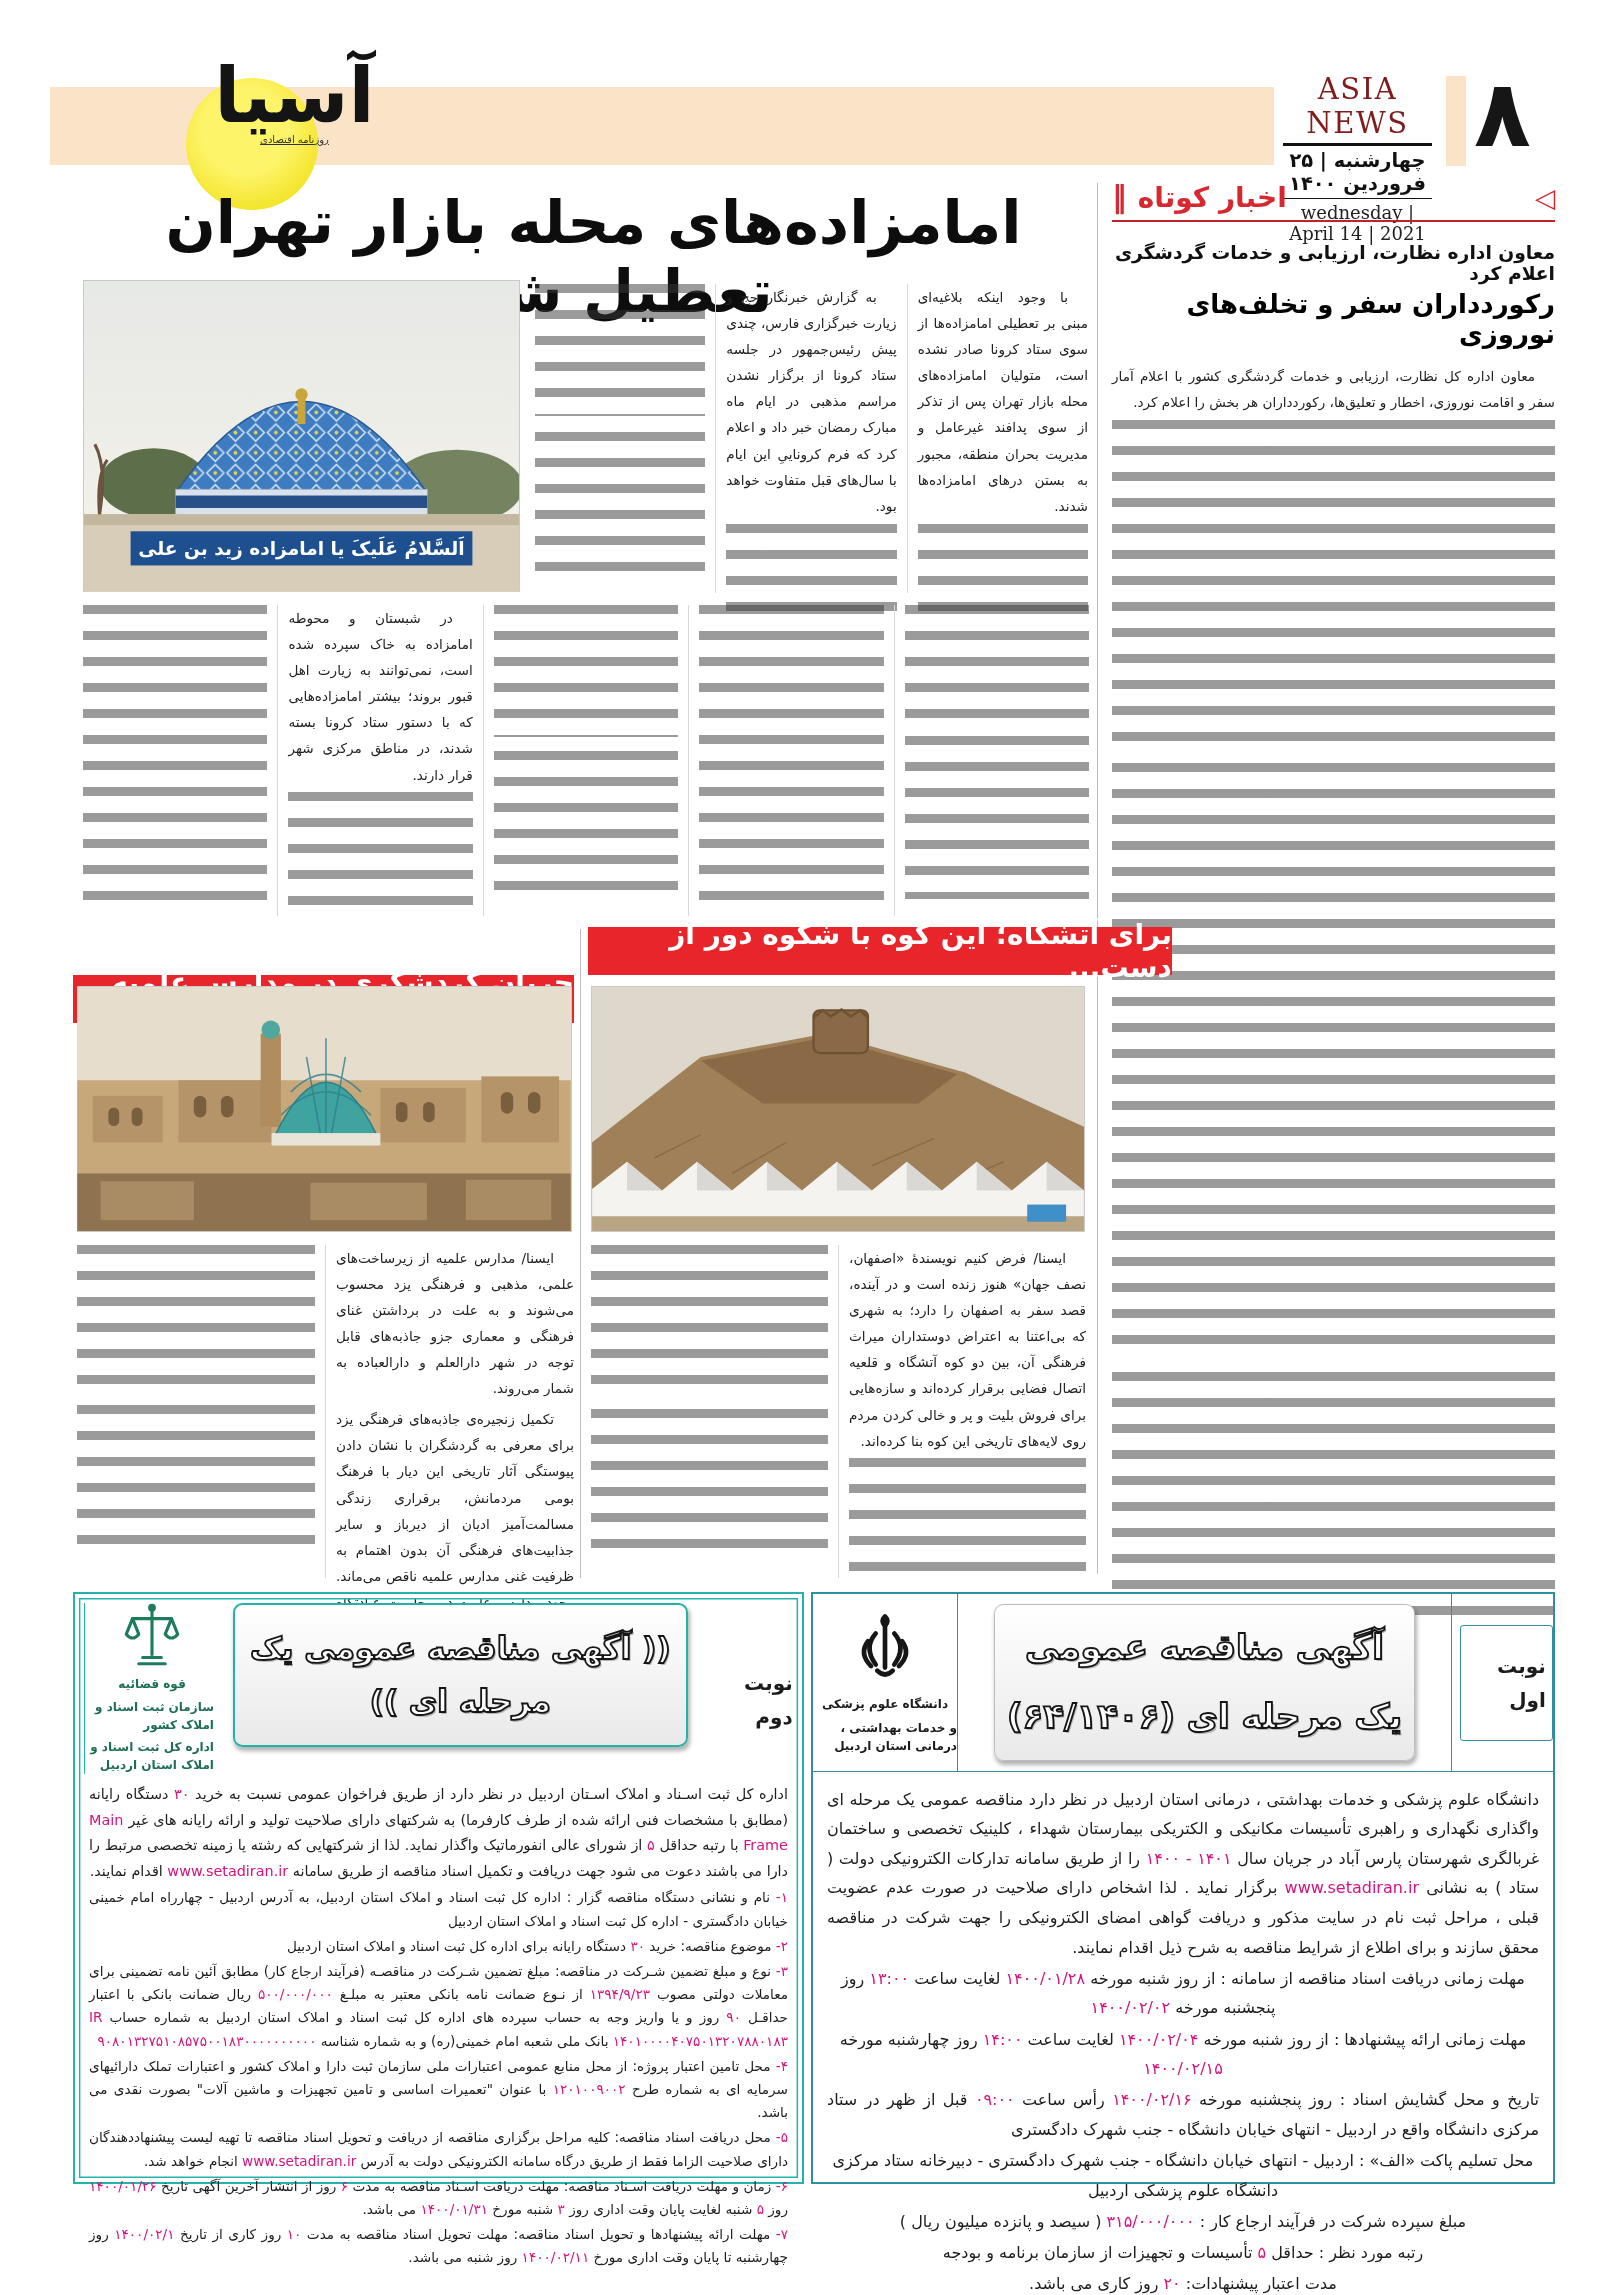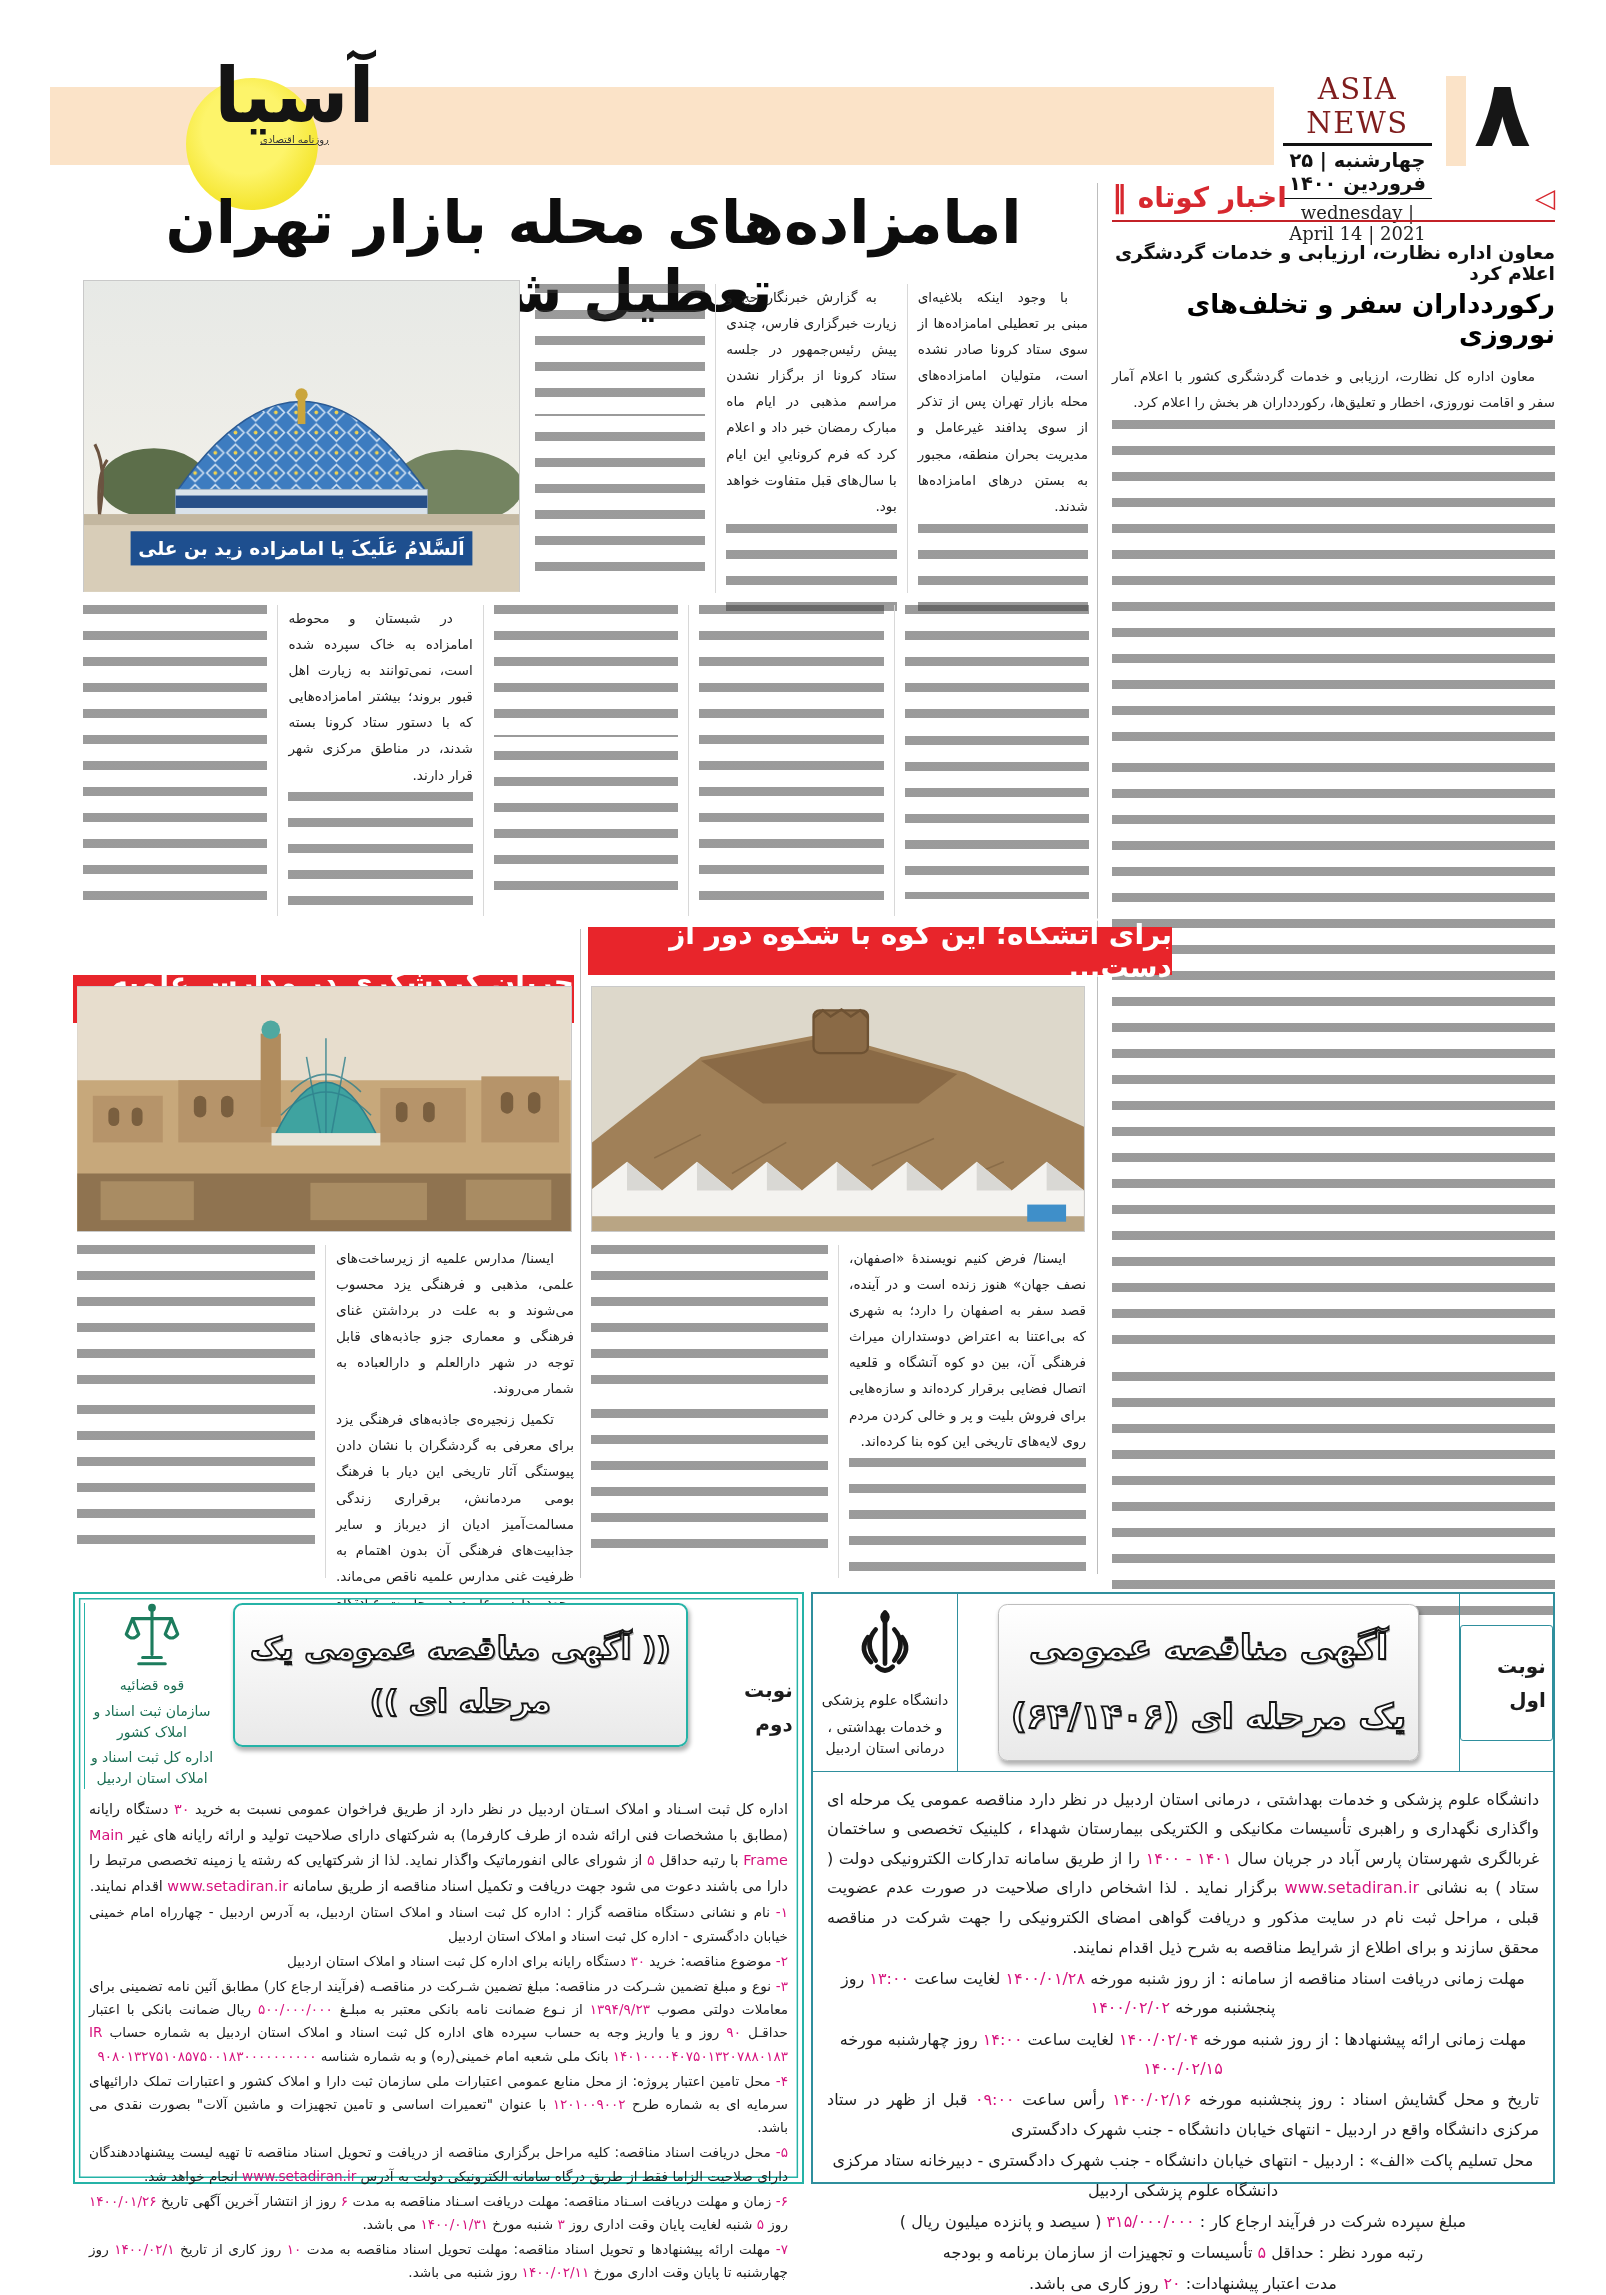--- a/index.html
+++ b/index.html
@@ -45,21 +45,21 @@
   
   .tender{box-sizing:border-box;font-size:14.8px;line-height:1.7;}
   .t-right{border:2.3px solid #2f8f9d;}
   .t-left{border:2.3px solid #25b3a7;box-shadow:inset 0 0 0 3.9px #fff,inset 0 0 0 5.4px #25b3a7;}
   .outline-title{color:#fff;-webkit-text-stroke:1.9px #161616;text-shadow:1.6px 2.3px 0 #b5b5b5;font-weight:900;}
   .grayslab{background:linear-gradient(#ffffff,#e9e9e9);border:0.8px solid #bdbdbd;border-radius:9.3px;box-shadow:1.6px 3.1px 4.7px rgba(0,0,0,.3);}
   .nobat{font-size:20px;font-weight:bold;display:flex;align-items:center;justify-content:center;}
   .adline{margin:1.6px 0;text-align:justify;}
   .adline.center{text-align:center;}
   .mag{color:#d6127d;}
-  .orgsmall{font-size:14px;font-weight:normal;text-align:center;line-height:1.5;}
+  .orgsmall{font-size:12px;font-weight:bold;line-height:1.5;}
   .mafad{font-weight:bold;margin:4.7px 0 1.6px 0;}
 </style>
 </head>
 <body>
 
 <div class="page">
 
   <div class="abs peachband" style="left:51px;top:87px;width:1224px;height:78px;"></div>
   <div class="abs" style="left:187px;top:93px;">
     <div class="logo-circle abs" style="left:0;top:-15.5px;"></div>
@@ -249,21 +249,21 @@
         <p>تکمیل زنجیره‌ی جاذبه‌های فرهنگی یزد برای معرفی به گردشگران با نشان دادن پیوستگی آثار تاریخی این دیار با فرهنگ بومی مردمانش، برقراری زندگی مسالمت‌آمیز ادیان از دیرباز و سایر جذابیت‌های فرهنگی آن بدون اهتمام به ظرفیت غنی مدارس علمیه ناقص می‌ماند. وجود مدارس علمیه در مجاورت عبادتگاه سایر ادیان مانند...</p>
       </div>
     <div>
         <div class="greek" style="height:144px"></div>
         <div class="greek" style="height:155px;margin-top:15.5px"></div>
       </div>
   </div>
 
   <div class="abs tender t-right" style="left:812px;top:1592px;width:744px;height:592px;padding:0;">
     <div style="display:flex;height:177px;border-bottom:1.6px solid #2f8f9d;">
-      <div class="nobat" style="width:93px;border-left:1.6px solid #2f8f9d;">
+      <div class="nobat" style="width:93px;border-left:1.6px solid #2f8f9d;padding-left:8px;">
         <span style="border:0.8px solid #2f8f9d;padding:23px 6.2px;border-radius:3.1px;">نوبت اول</span>
       </div>
       <div style="flex:1;display:flex;align-items:center;justify-content:center;border-left:1.6px solid #2f8f9d;">
         <div class="grayslab" style="width:404px;padding:14px 7.8px;text-align:center;">
           <div class="outline-title" style="font-size:34px;">آگهی مناقصه عمومی</div>
           <div class="outline-title" style="font-size:34px;margin-top:11px;">یک مرحله ای (۶۴/۱۴۰۶)</div>
         </div>
       </div>
       <div style="width:144px;display:flex;flex-direction:column;align-items:center;justify-content:center;gap:6.2px;">
         <svg width="62" height="78" viewBox="0 0 80 100">

